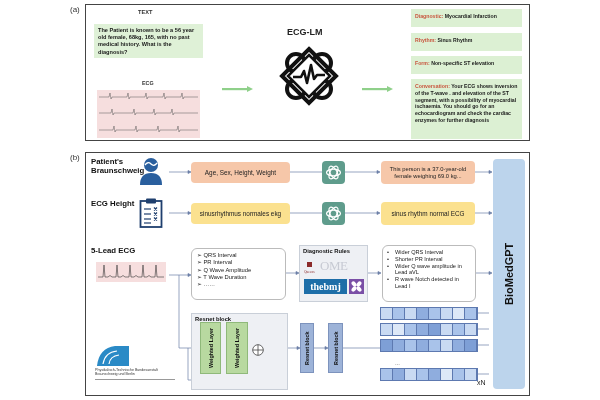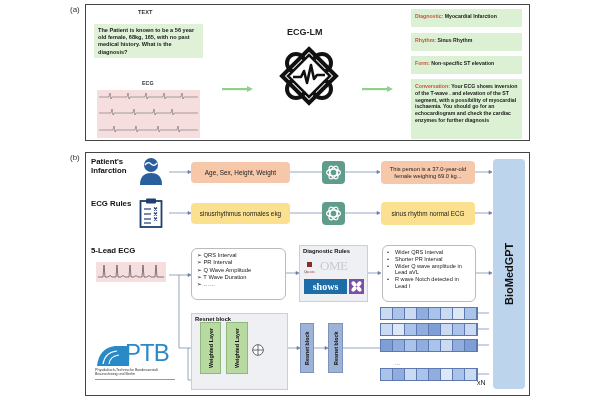--- a/index.html
+++ b/index.html
@@ -127,21 +127,21 @@
     <line x1="258" y1="380" x2="258" y2="354"></line>
     <line x1="475" y1="313" x2="489" y2="313"></line>
     <line x1="475" y1="329" x2="489" y2="329"></line>
     <line x1="475" y1="345" x2="489" y2="345"></line>
     <line x1="475" y1="374" x2="489" y2="374"></line>
   </g>
 </svg>
 
 <div class="abs sec-label" style="left:91px;top:157px;">
   <div>Patient's</div>
-  <div>Infarction</div>
+  <div>Braunschweig</div>
 </div>
 <div class="abs" style="left:138px;top:157px;">
   <svg width="26" height="28" viewBox="0 0 26 28">
     <circle cx="13" cy="8" r="7" fill="#2a5f9e"></circle>
     <path d="M7 8 Q10 4 13 7 Q16 10 19 6" stroke="#fff" stroke-width="1.3" fill="none"></path>
     <path d="M2 28 Q2 16 13 16 Q24 16 24 28 Z" fill="#2a5f9e"></path>
   </svg>
 </div>
 <div class="abs pill" style="left:191px;top:162px;width:99px;height:21px;background:#f6c7a9;">
   <span>Age, Sex, Height, Weight</span>
@@ -152,21 +152,21 @@
     <ellipse cx="11.5" cy="11.5" rx="7" ry="3.4"></ellipse>
     <ellipse cx="11.5" cy="11.5" rx="7" ry="3.4" transform="rotate(60 11.5 11.5)"></ellipse>
     <ellipse cx="11.5" cy="11.5" rx="7" ry="3.4" transform="rotate(120 11.5 11.5)"></ellipse>
   </g>
     </svg>
 </div>
 <div class="abs pill" style="left:381px;top:161px;width:94px;height:23px;background:#f6c7a9;font-size:5.8px;line-height:7px;padding:0 4px;">
   <span>This person is a 37.0-year-old female weighing 69.0 kg...</span>
 </div>
 
-<div class="abs sec-label" style="left:91px;top:199px;">ECG Rules</div>
+<div class="abs sec-label" style="left:91px;top:199px;">ECG Height</div>
 <div class="abs" style="left:139px;top:198px;">
   <svg width="24" height="30" viewBox="0 0 24 30">
     <rect x="1.5" y="3" width="21" height="26" fill="#fff" stroke="#1f3f6e" stroke-width="1.8"></rect>
     <rect x="7" y="0.5" width="10" height="5" rx="1" fill="#1f3f6e"></rect>
     <g stroke="#1f3f6e" stroke-width="1.2">
       <line x1="5" y1="11" x2="12" y2="11"></line>
         <line x1="5" y1="16" x2="12" y2="16"></line>
         <line x1="5" y1="21" x2="12" y2="21"></line>
         <line x1="5" y1="25" x2="12" y2="25"></line>
       <path d="M15 9.5 l3 3 M18 9.5 l-3 3 M15 14.5 l3 3 M18 14.5 l-3 3 M15 19.5 l3 3 M18 19.5 l-3 3"></path>
@@ -206,21 +206,21 @@
 
 <div class="abs" style="left:299px;top:245px;width:69px;height:57px;border:1px solid #c9cfd8;background:#eef0f4;box-sizing:border-box;">
   <div style="font-size:5.8px;font-weight:bold;padding:2px 3px;">Diagnostic Rules</div>
   <div class="abs" style="left:4px;top:14px;width:10px;height:10px;">
     <svg width="14" height="12">
         <rect x="3" y="0" width="5" height="5" fill="#8c2b2b"></rect>
         <text x="0" y="11" font-size="3.5" fill="#8c2b2b" font-family="Liberation Serif, serif">Queens</text>
       </svg>
   </div>
   <div class="abs" style="left:20px;top:12px;font-family:'Liberation Serif',serif;font-size:13px;color:#c7cad3;letter-spacing:-0.5px;">OME</div>
-  <div class="abs" style="left:4px;top:33px;width:43px;height:15px;background:#1d6ea8;color:#fff;font-family:'Liberation Serif',serif;font-size:10px;font-weight:bold;display:flex;align-items:center;justify-content:center;">shows</div>
+  <div class="abs" style="left:4px;top:33px;width:43px;height:15px;background:#1d6ea8;color:#fff;font-family:'Liberation Serif',serif;font-size:10px;font-weight:bold;display:flex;align-items:center;justify-content:center;">thebmj</div>
   <div class="abs" style="left:49px;top:33px;width:15px;height:15px;background:#7a4fa6;">
     <svg width="15" height="15">
         <g fill="#fff">
           <ellipse cx="5" cy="5" rx="2" ry="3" transform="rotate(-40 5 5)"></ellipse>
           <ellipse cx="10" cy="5" rx="2" ry="3" transform="rotate(40 10 5)"></ellipse>
           <ellipse cx="5" cy="10" rx="2" ry="3" transform="rotate(40 5 10)"></ellipse>
           <ellipse cx="10" cy="10" rx="2" ry="3" transform="rotate(-40 10 10)"></ellipse>
         </g>
       </svg>
   </div>
@@ -313,21 +313,20 @@
   </div>
 <div class="abs" style="left:395px;top:360px;font-size:6px;color:#444;">...</div>
 <div class="abs" style="left:477px;top:379px;font-size:7px;color:#222;">xN</div>
 
 <div class="abs" style="left:95px;top:342px;width:80px;height:40px;">
   <svg width="36" height="24" style="position:absolute;left:0;top:0;">
     <path d="M2 24 Q4 6 20 4 L34 4 L34 24 Z" fill="#2a8ac6"></path>
     <path d="M8 22 Q10 10 22 9" stroke="#fff" stroke-width="1.2" fill="none"></path>
     <path d="M14 22 Q15 14 24 13" stroke="#fff" stroke-width="1.2" fill="none"></path>
   </svg>
-  <div style="position:absolute;left:30px;top:-3px;font-size:24px;color:#2a8ac6;letter-spacing:-1px;">PTB</div>
   <div style="position:absolute;left:0;top:26px;font-size:3.6px;color:#333;line-height:4.4px;white-space:nowrap;">
     <div>Physikalisch-Technische Bundesanstalt</div>
     <div>Braunschweig und Berlin</div>
   </div>
   <div style="position:absolute;left:0;top:37px;width:80px;height:0.6px;background:#999;"></div>
 </div>
 
 <div class="abs" style="left:493px;top:159px;width:32px;height:230px;background:#bcd4ec;border-radius:4px;">
   <div class="vtext" style="font-size:11px;">BioMedGPT</div>
 </div>

